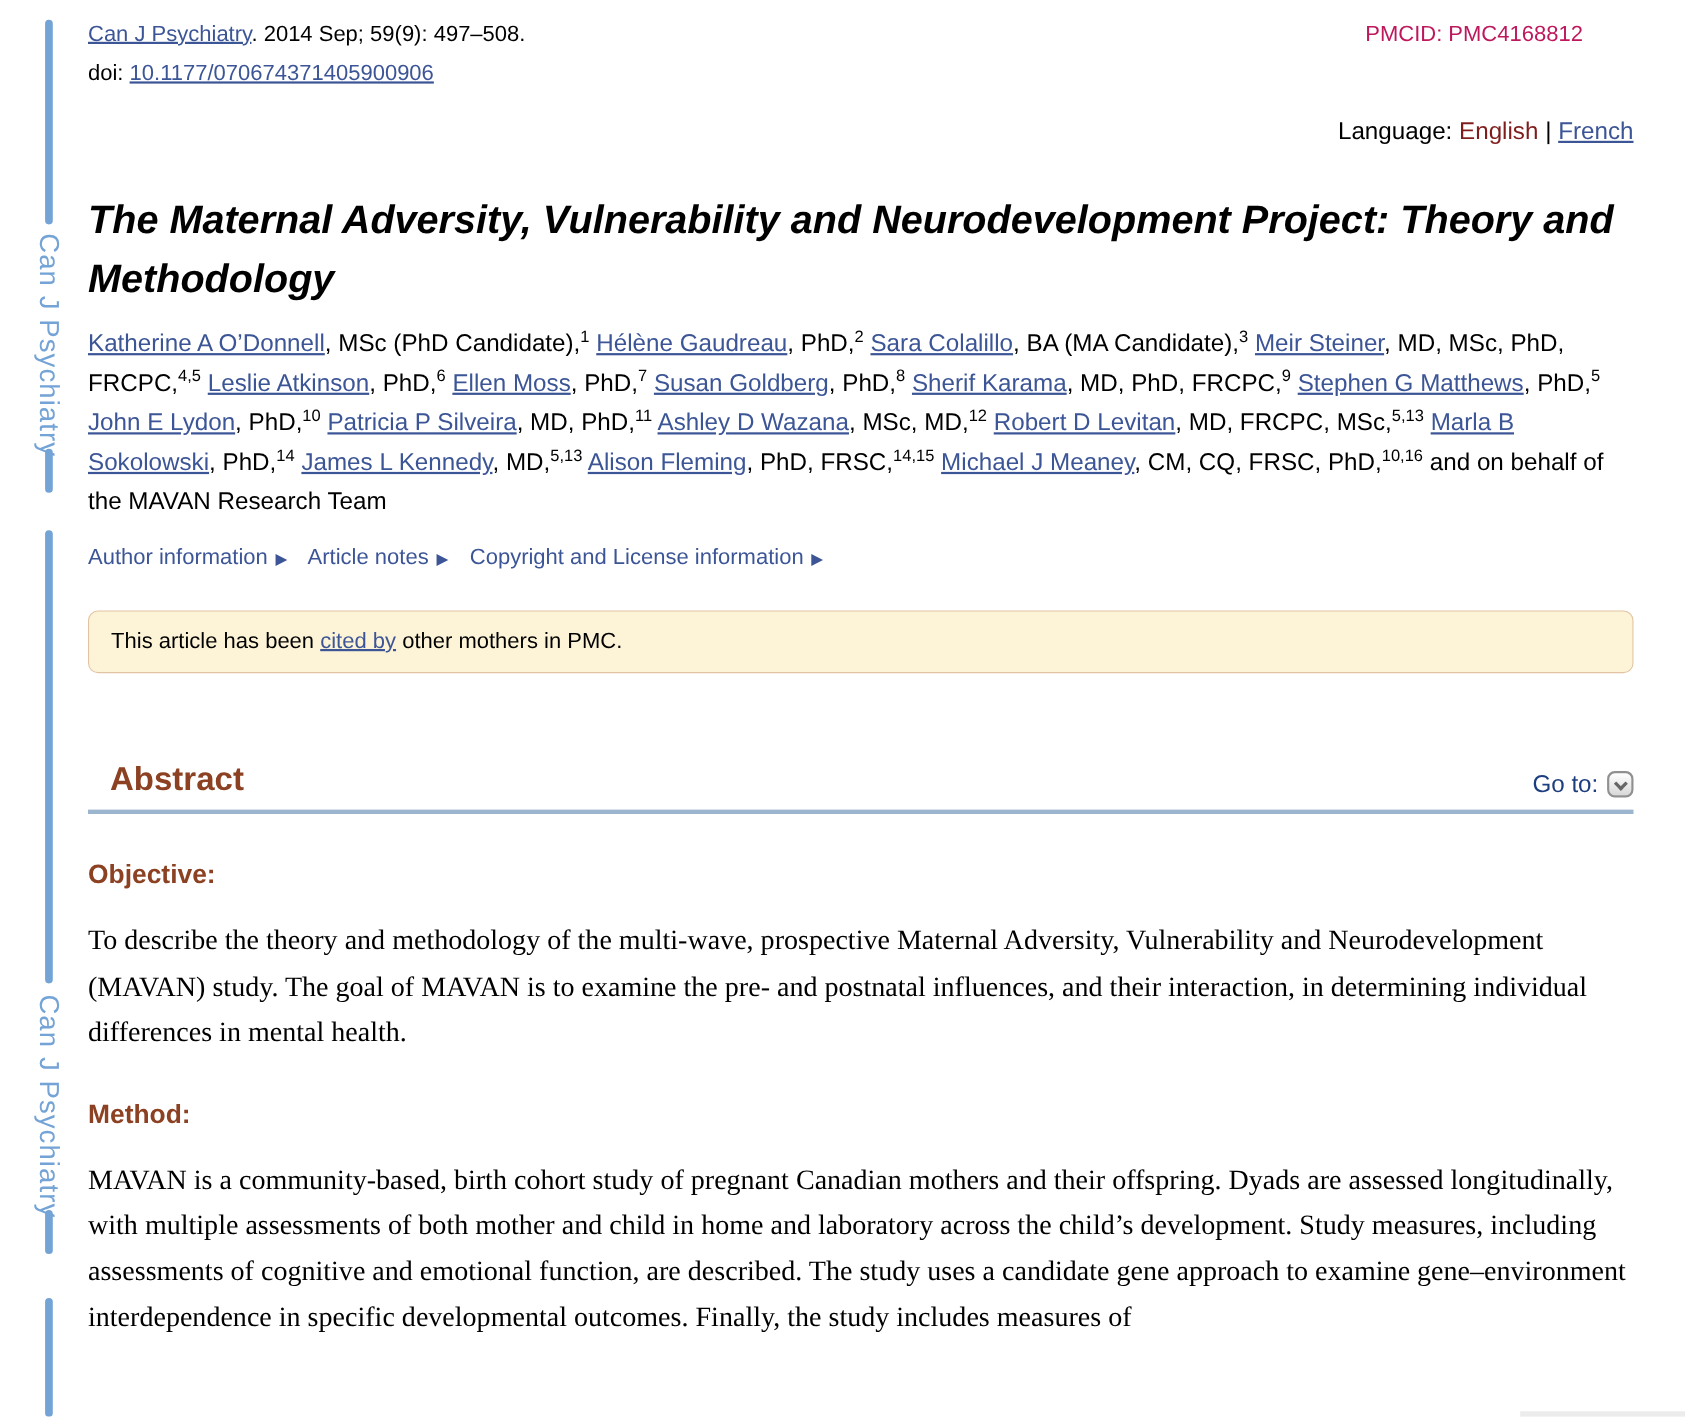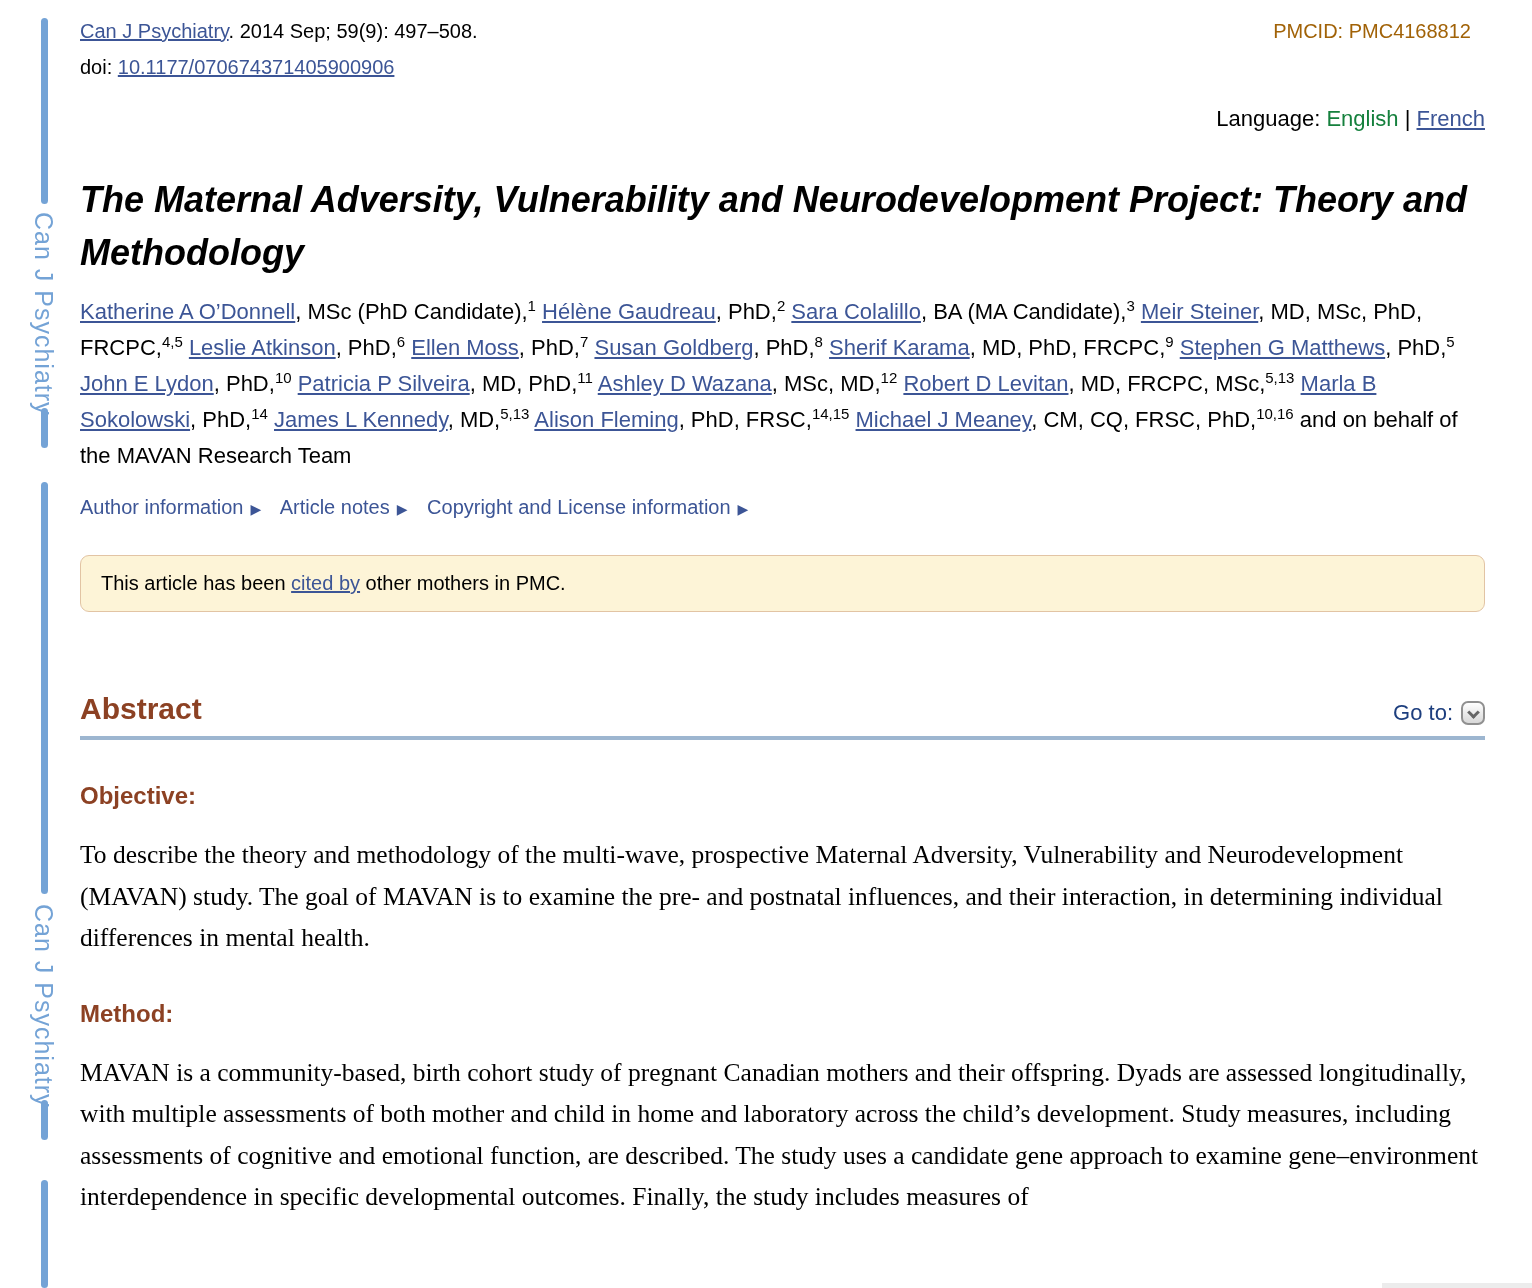--- a/index.html
+++ b/index.html
@@ -18,41 +18,41 @@
   .vlabel { position:absolute; left:29px; writing-mode:vertical-rl; font-size:25px;
             color:#74a3d6; letter-spacing:1px; white-space:nowrap; }
   .vlabel-1 { top:212px; }
   .vlabel-2 { top:904px; }
 
   
   .content { padding:20px 47px 0 80px; }
 
   a { color:#3c5596; text-decoration:underline; cursor:pointer; }
   .cite-row { display:flex; justify-content:space-between; align-items:baseline; font-size:20px; }
-  .pmcid { color:#a16207; margin-right:14px; }
+  .pmcid { color:#be185d; margin-right:46px; }
   .doi-row { margin-top:13px; font-size:20px; }
   .lang-row { margin-top:27px; text-align:right; font-size:22px; }
-  .lang-current { color:#15803d; }
+  .lang-current { color:#7f1d1d; }
 
   h1.title { margin-top:42px; font-size:36px; font-weight:bold; line-height:1.47; color:#000;font-style:italic; }
 
   .authors { margin-top:14px; font-size:22px; line-height:1.64; }
   .authors sup { font-size:15px; line-height:0; }
 
   .info-links { margin-top:22px; font-size:20px; }
   .info-links a { margin-right:14px; text-decoration:none; }
   .info-links a .lbl { }
   .tri { font-size:14px; margin-left:7px; color:#3c5596; }
 
   .cited-box { margin-top:36px; background:#fdf4d7; border:1px solid #e2c4a4; border-radius:9px;
                padding:16px 20px; font-size:20px; }
 
   .abstract-head { margin-top:44px; display:flex; justify-content:space-between; align-items:flex-end;
                    padding-bottom:10px; border-bottom:4px solid #9db6d0; }
-  .abstract-head h2 { font-size:30px; font-weight:bold; color:#8c4123; }
+  .abstract-head h2 { font-size:30px; font-weight:bold; color:#8c4123;margin-left:20px; }
   .goto { font-size:22px; color:#1d3e7e; display:flex; align-items:center; gap:8px; cursor:pointer;margin-top:44px; }
   .goto-icon { display:inline-block; width:24px; height:24px; border:2px solid #909090; border-radius:7px;
                background:linear-gradient(#ffffff,#d8d8d8); position:relative; }
   .goto-chev { position:absolute; left:6px; top:5px; width:9px; height:9px;
                border-right:3px solid #666; border-bottom:3px solid #666; transform:rotate(45deg); }
 
   h3.subhead { margin-top:42px; font-size:24px; font-weight:bold; color:#8c4123; }
   p.body-text { margin-top:24px; font-family:"Liberation Serif", serif; font-size:25.5px; line-height:1.62; }
 
   .scroll-corner { position:absolute; right:0; bottom:0; width:150px; height:5px; background:#ececec; }

